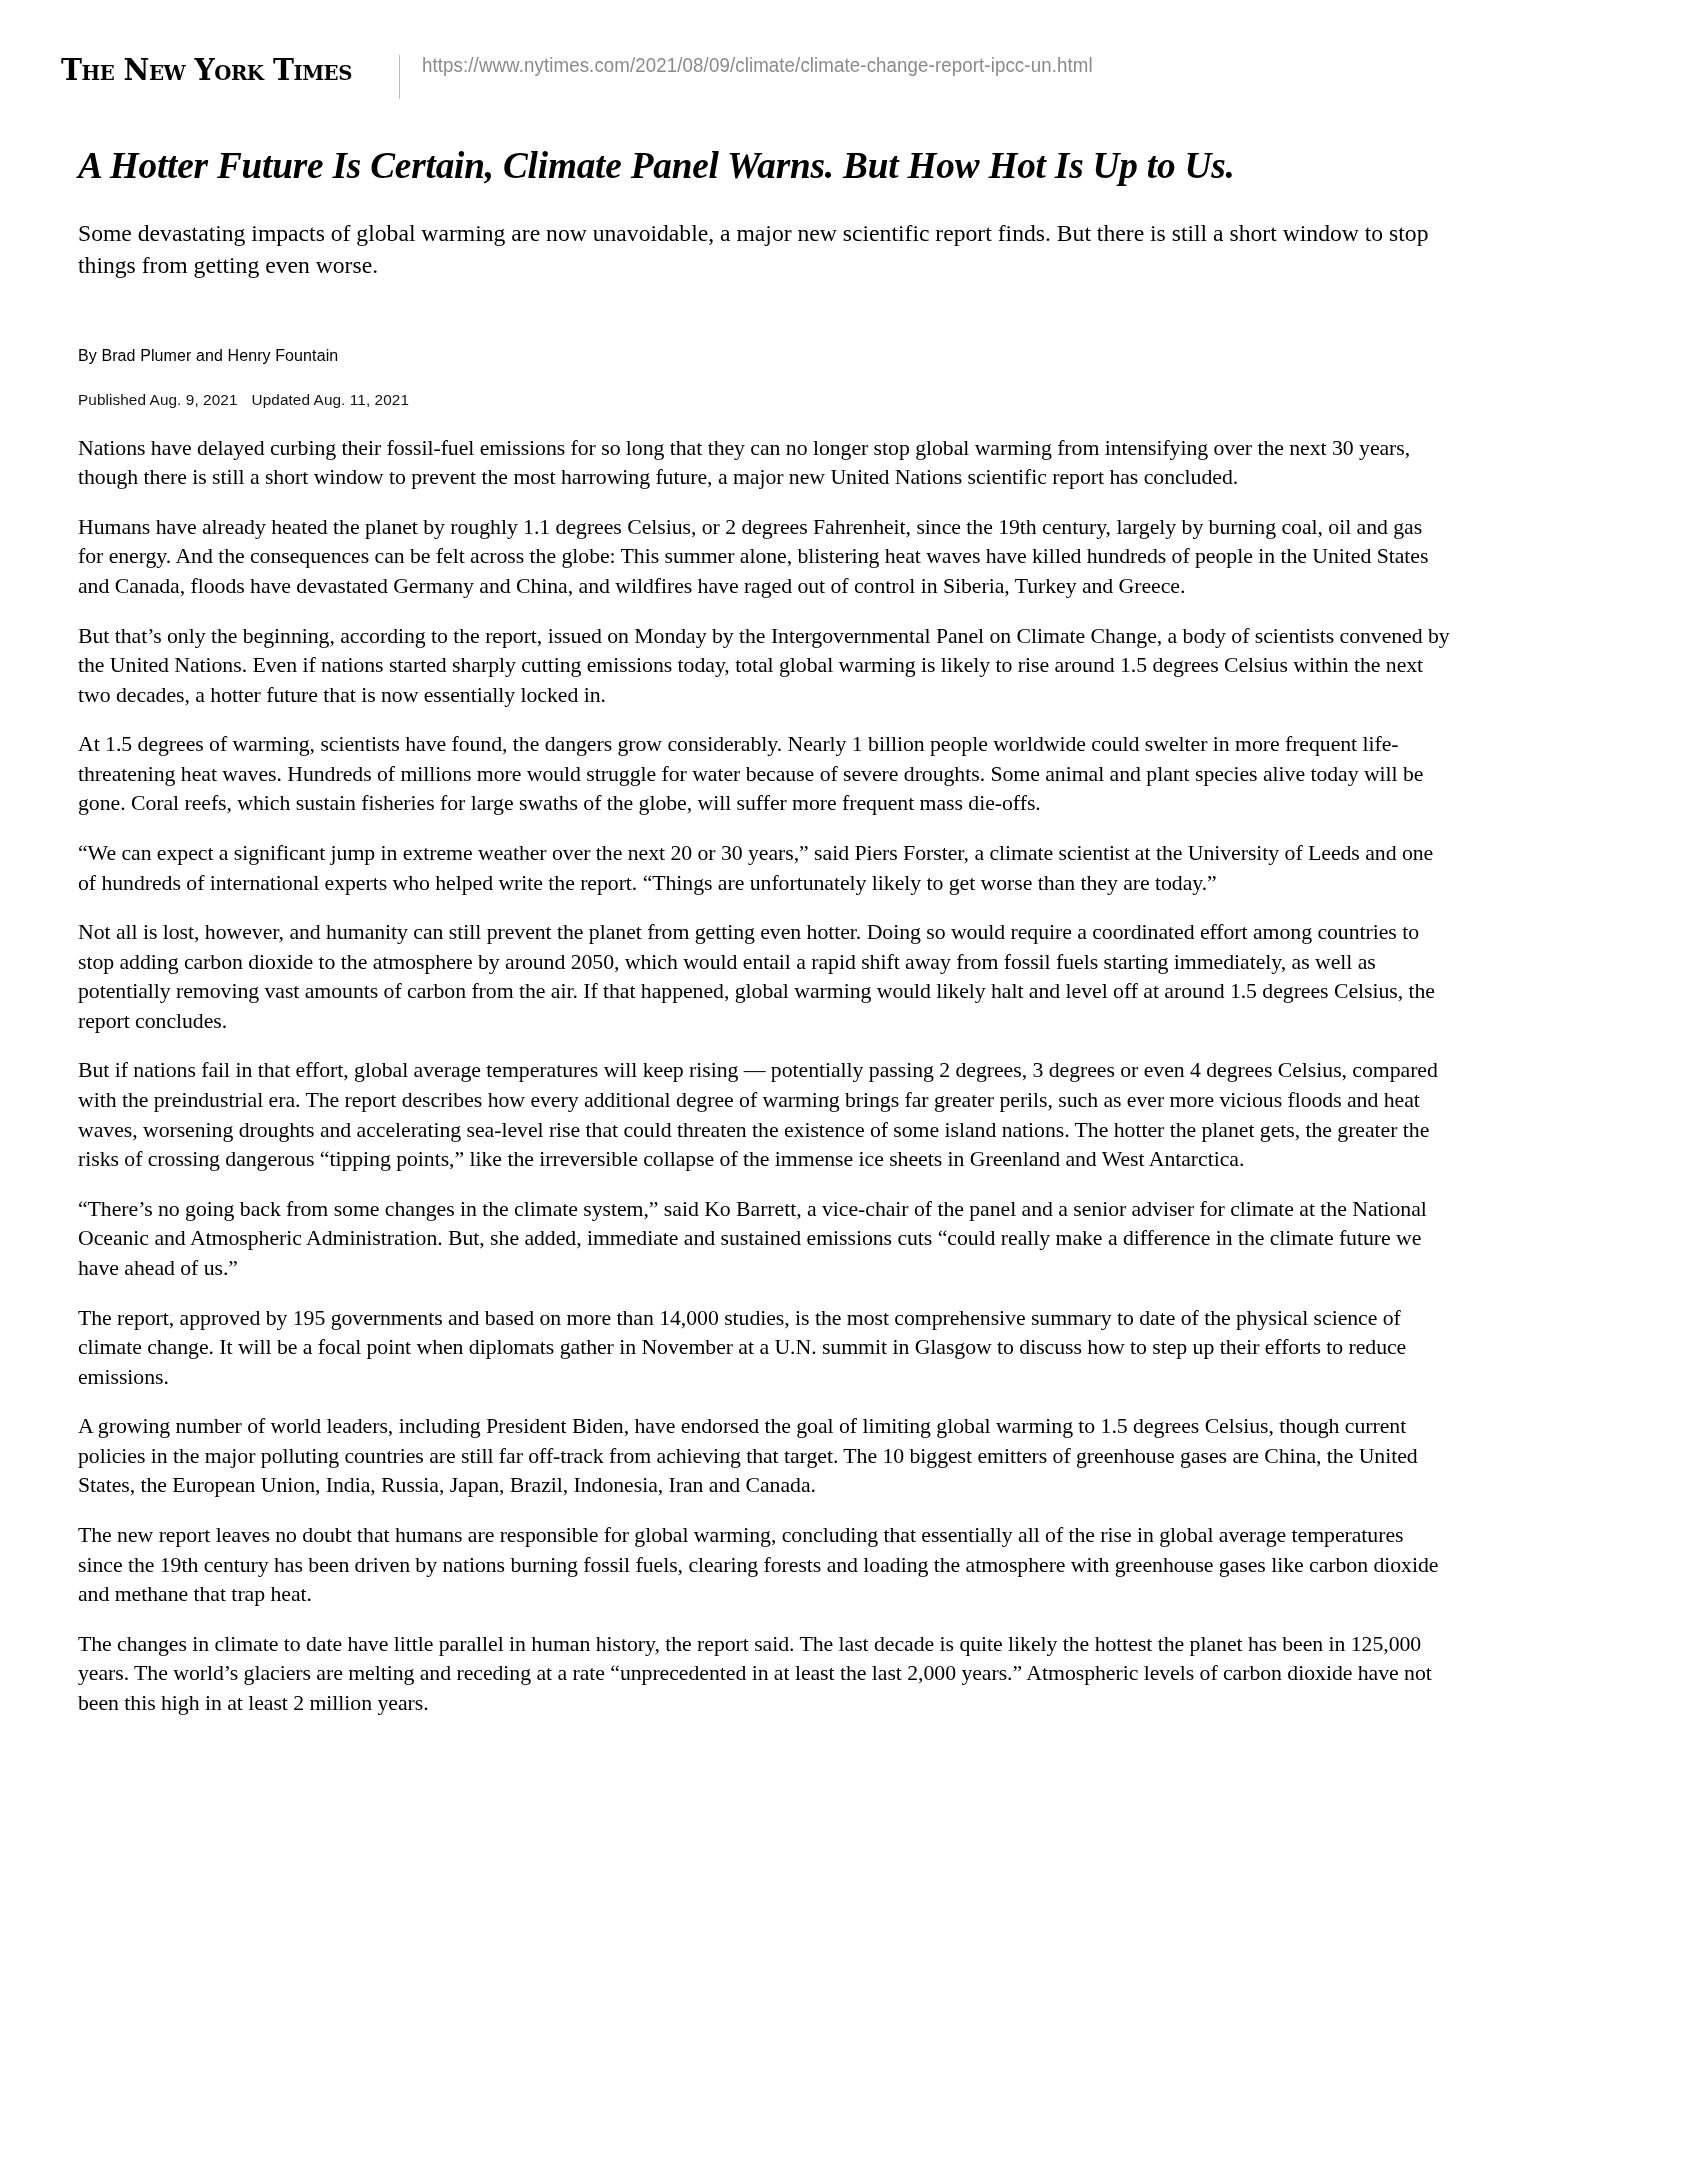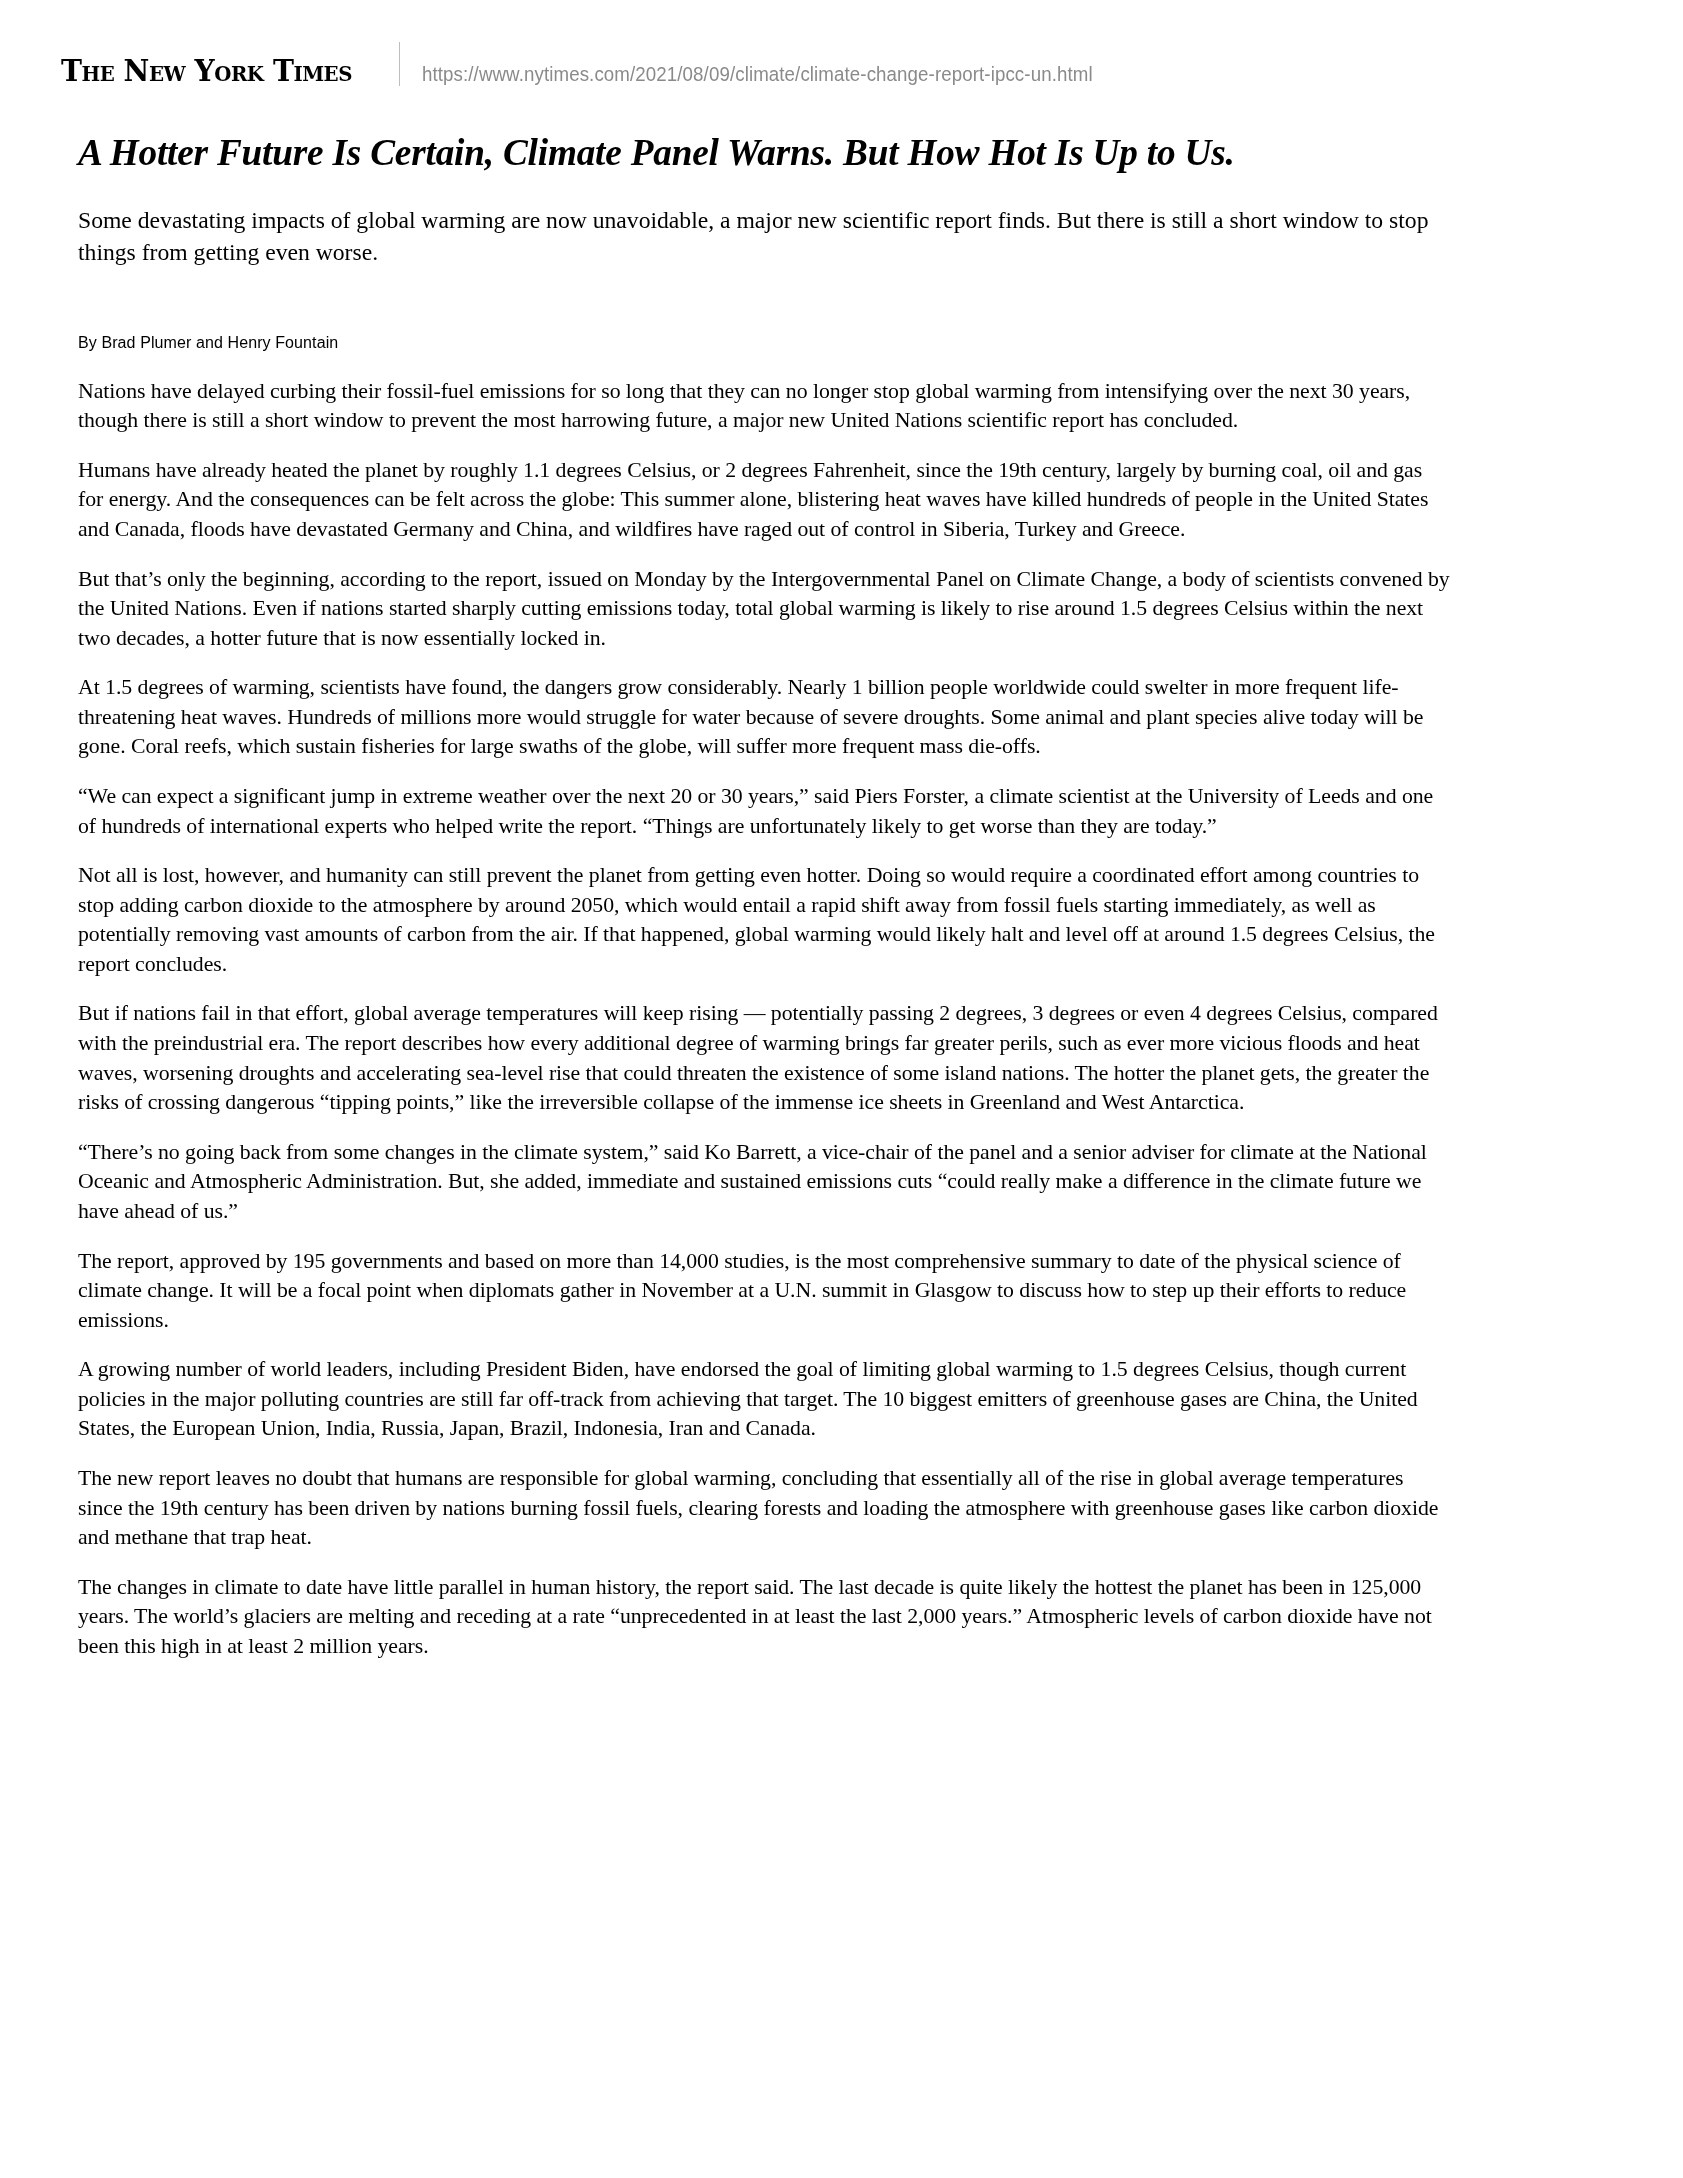--- a/index.html
+++ b/index.html
@@ -21,22 +21,22 @@
     width: 1683px;
     height: 2178px;
     box-sizing: border-box;
     padding: 0;
     position: relative;
   }
 
   
   .masthead {
     display: flex;
-    align-items: flex-end;
-    padding: 42px 0 0 61px;
+    align-items: flex-start;
+    padding: 55px 0 0 61px;
     height: 44px;
   }
   .nyt-logo {
     font-family: "DejaVu Serif", serif;
     font-weight: 700;
     font-size: 30px;
     letter-spacing: -0.5px;
     line-height: 1;
     color: #000;
     white-space: nowrap;
@@ -135,20 +135,23 @@
   </div>
 
   <div class="content">
 
     <h1 class="headline">A Hotter Future Is Certain, Climate Panel Warns. But How Hot Is Up to Us.</h1>
 
     <p class="deck">Some devastating impacts of global warming are now unavoidable, a major new scientific report finds. But there is still a short window to stop things from getting even worse.</p>
 
     <div class="byline">By Brad Plumer and Henry Fountain</div>
 
+    <div class="dateline">
+      <span>Published Aug. 9, 2021</span><span class="sep"></span><span>Updated Aug. 11, 2021</span>
+    </div>
 
     <div class="body">
       <p>Nations have delayed curbing their fossil-fuel emissions for so long that they can no longer stop global warming from intensifying over the next 30 years, though there is still a short window to prevent the most harrowing future, a major new United Nations scientific report has concluded.</p>
       <p>Humans have already heated the planet by roughly 1.1 degrees Celsius, or 2 degrees Fahrenheit, since the 19th century, largely by burning coal, oil and gas for energy. And the consequences can be felt across the globe: This summer alone, blistering heat waves have killed hundreds of people in the United States and Canada, floods have devastated Germany and China, and wildfires have raged out of control in Siberia, Turkey and Greece.</p>
       <p>But that’s only the beginning, according to the report, issued on Monday by the Intergovernmental Panel on Climate Change, a body of scientists convened by the United Nations. Even if nations started sharply cutting emissions today, total global warming is likely to rise around 1.5 degrees Celsius within the next two decades, a hotter future that is now essentially locked in.</p>
       <p>At 1.5 degrees of warming, scientists have found, the dangers grow considerably. Nearly 1 billion people worldwide could swelter in more frequent life-threatening heat waves. Hundreds of millions more would struggle for water because of severe droughts. Some animal and plant species alive today will be gone. Coral reefs, which sustain fisheries for large swaths of the globe, will suffer more frequent mass die-offs.</p>
       <p>“We can expect a significant jump in extreme weather over the next 20 or 30 years,” said Piers Forster, a climate scientist at the University of Leeds and one of hundreds of international experts who helped write the report. “Things are unfortunately likely to get worse than they are today.”</p>
       <p>Not all is lost, however, and humanity can still prevent the planet from getting even hotter. Doing so would require a coordinated effort among countries to stop adding carbon dioxide to the atmosphere by around 2050, which would entail a rapid shift away from fossil fuels starting immediately, as well as potentially removing vast amounts of carbon from the air. If that happened, global warming would likely halt and level off at around 1.5 degrees Celsius, the report concludes.</p>
       <p>But if nations fail in that effort, global average temperatures will keep rising — potentially passing 2 degrees, 3 degrees or even 4 degrees Celsius, compared with the preindustrial era. The report describes how every additional degree of warming brings far greater perils, such as ever more vicious floods and heat waves, worsening droughts and accelerating sea-level rise that could threaten the existence of some island nations. The hotter the planet gets, the greater the risks of crossing dangerous “tipping points,” like the irreversible collapse of the immense ice sheets in Greenland and West Antarctica.</p>
       <p>“There’s no going back from some changes in the climate system,” said Ko Barrett, a vice-chair of the panel and a senior adviser for climate at the National Oceanic and Atmospheric Administration. But, she added, immediate and sustained emissions cuts “could really make a difference in the climate future we have ahead of us.”</p>

